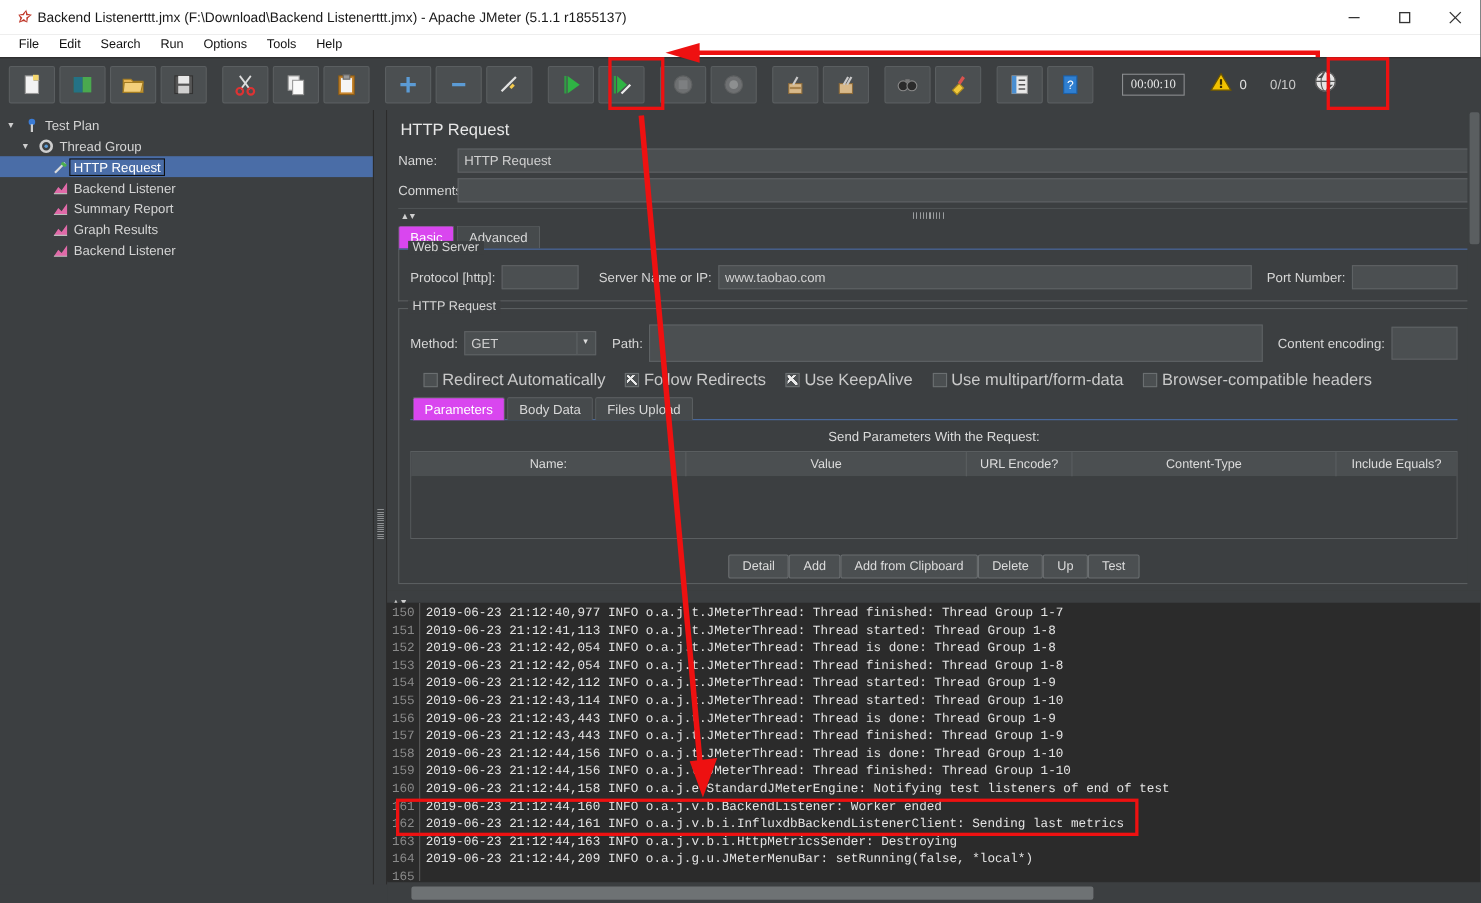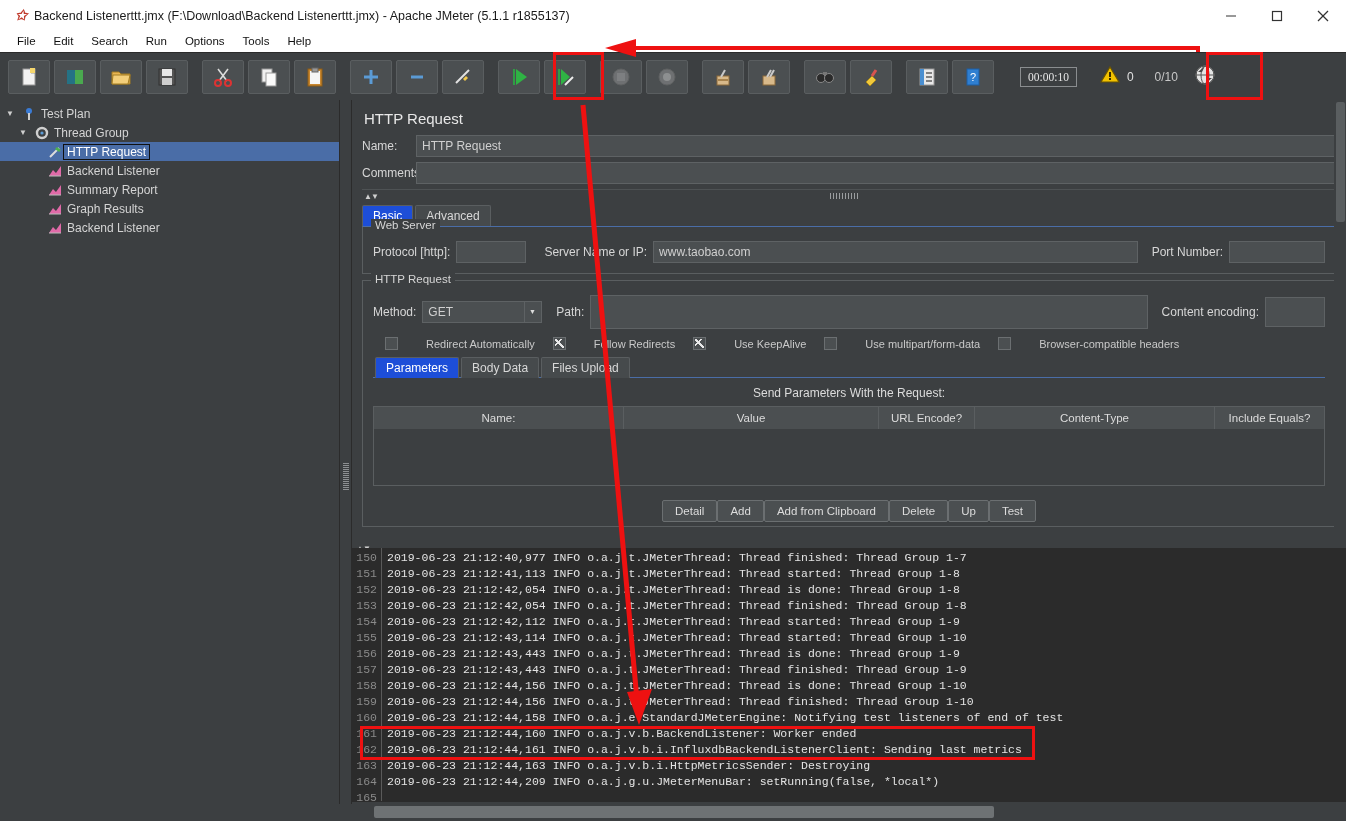--- a/index.html
+++ b/index.html
@@ -122,21 +122,21 @@
     background: repeating-linear-gradient(90deg,#9a9d9f 0 1px,transparent 1px 3px);
   }
 
   
   .tabs { display: flex; align-items: flex-end; margin: 2px 0 0 10px; height: 22px; }
   .tab {
     font-size: 12px; padding: 3px 10px; color: #d8d8d8;
     border: 1px solid #5a5e60; border-bottom: none;
     background: #464a4c; margin-right: 2px; border-radius: 2px 2px 0 0;
   }
-  .tab.active { background: #1d4ed8; color: #fff; }
+  .tab.active { background: #d946ef; color: #fff; }
 
   
   .fs {
     border: 1px solid #5a5e60; margin: 0 10px 6px 10px;
     position: relative; padding: 14px 10px 10px 10px;
   }
   .fs > legend, .fs .lg {
     position: absolute; top: -8px; left: 8px; background: #3c3f41;
     padding: 0 4px; font-size: 11.5px; color: #d6d6d6;
   }
@@ -145,21 +145,21 @@
   .cb {
     width: 13px; height: 13px; background: #4b4f51; border: 1px solid #6b6f71;
     display:inline-flex; align-items:center; justify-content:center;
   }
   .cb.checked::after {
     content: ""; width: 9px; height: 9px;
     background:
       linear-gradient(45deg, transparent 42%, #e9e9e9 42%, #e9e9e9 58%, transparent 58%),
       linear-gradient(-45deg, transparent 56%, #e9e9e9 56%, #e9e9e9 72%, transparent 72%);
   }
-  .cblabel { font-size: 11px; color: #c9c9c9; margin-right: 14px; white-space:nowrap;margin-left:24px;}
+  .cblabel { font-size: 15px; color: #c9c9c9; margin-right: 14px; white-space:nowrap;}
 
   .paramhdr { text-align:center; font-size: 12px; color: #dcdcdc; padding: 6px 0 6px 0;}
   .ptable { margin: 0 10px; border: 1px solid #5a5e60; }
   .phead { display:flex; background: #4b4f51; height: 22px; }
   .pcell {
     font-size: 11.5px; color: #dcdcdc; display:flex; align-items:center;
     justify-content:center; border-right: 1px solid #5a5e60;
   }
   .pbody { height: 56px; background: #3c3f41; }
   .btnrow { display:flex; justify-content:center; gap: 0; margin-top: 14px; }

